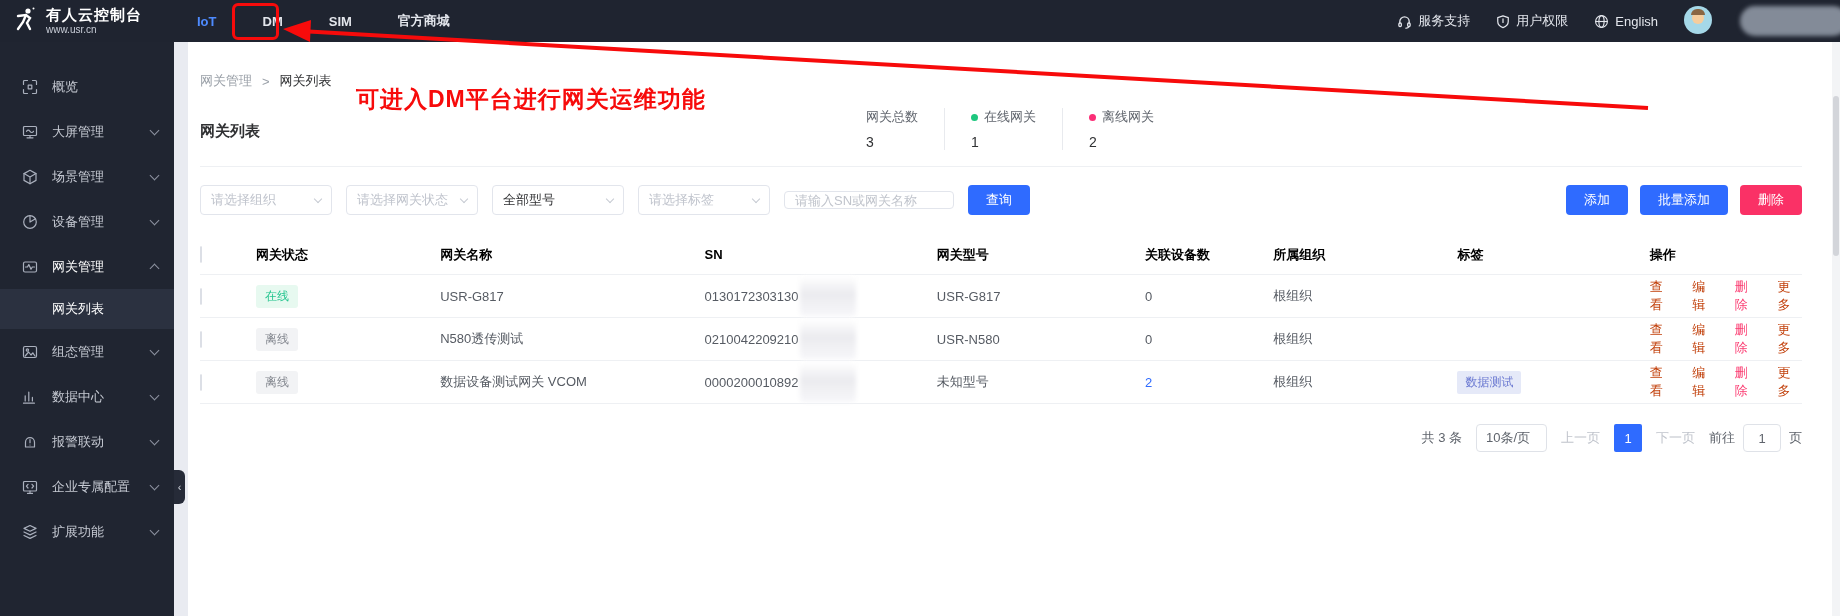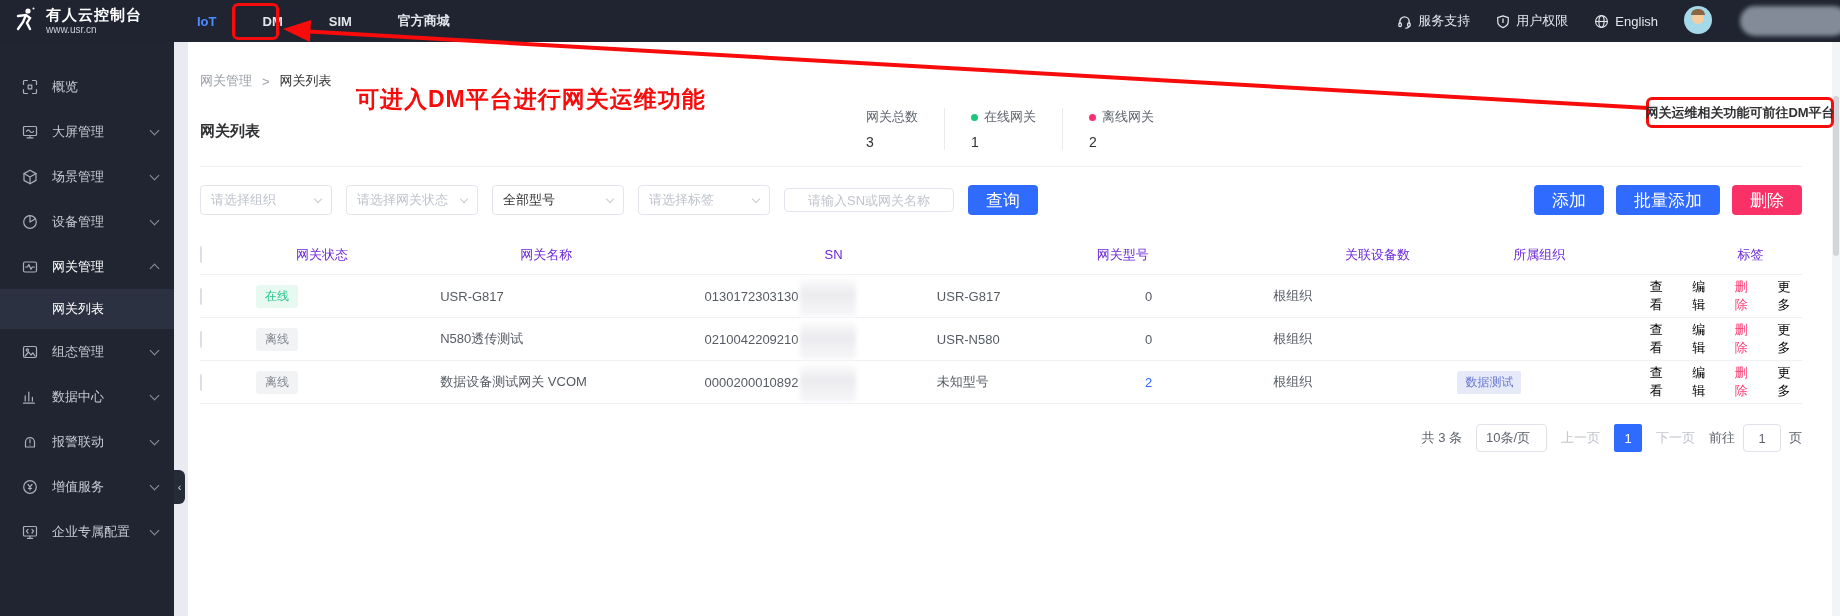--- a/index.html
+++ b/index.html
@@ -53,42 +53,42 @@
   .dot-pink { background:#fb2e76; }
   .stat-value { font-size:14px; color:#303133; margin-top:8px; }
 
   .divider { height:1px; background:#eef0f3; margin-top:8px; }
 
   
   .filter-row { display:flex; align-items:center; margin-top:18px; gap:14px; }
   .sel { height:30px; width:132px; border:1px solid #e2e5ec; border-radius:4px; background:#fff; display:flex; align-items:center; justify-content:space-between; padding:0 10px; font-size:13px; color:#bfc3cc; cursor:pointer; }
   .sel.value { color:#303133; }
   .sel .schev { width:6px; height:6px; border-right:1.3px solid #c6cad2; border-bottom:1.3px solid #c6cad2; transform:rotate(45deg); margin-top:-3px; }
-  .txt-input { height:24px; width:170px; border:1px solid #e2e5ec; border-radius:4px; padding:0 10px; font-size:13px; color:#303133; outline:none; font-family:inherit;text-align:center; }
+  .txt-input { height:18px; width:170px; border:1px solid #e2e5ec; border-radius:4px; padding:0 10px; font-size:13px; color:#303133; outline:none; font-family:inherit; }
   .txt-input::placeholder { color:#c0c4cc; }
-  .btn { height:30px; border:none; border-radius:4px; padding:0 18px; font-size:17px; color:#fff; cursor:pointer; font-family:inherit; }
+  .btn { height:30px; border:none; border-radius:4px; padding:0 18px; font-size:13px; color:#fff; cursor:pointer; font-family:inherit; }
   .btn-blue { background:#2f6bff; }
   .btn-pink { background:#fa3166; }
   .actions-right { margin-left:auto; display:flex; gap:12px; }
 
   
   .table { margin-top:20px; }
   .trow { display:grid; grid-template-columns:56px 11.5% 16.5% 14.5% 13% 8% 11.5% 12% 1fr; align-items:center; border-bottom:1px solid #eef0f3; }
-  .thead { height:40px; font-size:13px; font-weight:normal; color:#6d28d9;gap:40px; }
+  .thead { height:40px; font-size:13px; font-weight:bold; color:#000000; }
   .tbody-row { height:43px; font-size:13px; color:#565b63; }
   .cb { width:14px; height:14px; border:1px solid #dcdfe6; border-radius:2px; background:#fff; margin:0 auto; cursor:pointer; }
   .badge { display:inline-block; font-size:12px; padding:3px 9px; border-radius:3px; }
   .badge-online { background:#e7f9f0; color:#23c48e; }
   .badge-offline { background:#f2f3f5; color:#82868e; }
   .sn-cell { display:flex; align-items:center; overflow:visible; }
   .censor { display:inline-block; width:56px; height:40px; margin-left:1px; border-radius:4px; background:linear-gradient(180deg,#ffffff,#ebebef 45%,#f7f7fa); filter:blur(2px); flex:none; }
   .link { color:#2f6bff; cursor:pointer; }
   .tag { display:inline-block; font-size:12px; padding:3px 8px; border-radius:2px; background:#e5e9f8; color:#6a78d1; }
   .ops { display:flex; gap:18px; font-size:13px; }
-  .op { color:#000000; cursor:pointer; }
+  .op { color:#c2410c; cursor:pointer; }
   .op.danger { color:#fb3a70; }
 
   
   .pagination { display:flex; align-items:center; justify-content:flex-end; gap:14px; margin-top:20px; font-size:13px; color:#5f646c; }
   .psel { height:28px; width:71px; border:1px solid #dfe2e8; border-radius:4px; display:flex; align-items:center; justify-content:space-between; padding:0 9px; color:#5f646c; cursor:pointer; }
   .pg-dim { color:#c0c4cc; cursor:pointer; }
   .pg-cur { width:28px; height:28px; background:#2f6bff; color:#fff; border-radius:2px; display:flex; align-items:center; justify-content:center; cursor:pointer; }
   .goto-input { width:38px; height:28px; border:1px solid #dfe2e8; border-radius:4px; text-align:center; font-size:13px; color:#5f646c; outline:none; font-family:inherit; }
   .goto-wrap { display:flex; align-items:center; gap:8px; }
 
@@ -245,36 +245,37 @@
             <path d="M3.5 13 V8.2 a4.5 4.5 0 0 1 9 0 V13 Z"></path>
             <path d="M8 5.6 v3.2 M8 11 v0.01"></path>
           </svg>
       </span>
       <span class="slabel">报警联动</span>
       <span class="chev"></span>
     </div>
     <div class="side-item">
       <span class="sicon">
         <svg width="16" height="16" viewBox="0 0 16 16">
-            <circle cx="8" cy="8" r="6.3"></circle>
-            <path d="M6 5.5 L8 7.8 L10 5.5 M8 7.8 V11 M6.4 9.3 h3.2"></path>
-          </svg>
-      </span>
-      <span class="slabel">增值服务</span>
-      <span class="chev"></span>
-    </div>
-    <div class="side-item">
-      <span class="sicon">
-        <svg width="16" height="16" viewBox="0 0 16 16">
             <rect x="1.5" y="2.5" width="13" height="9.5" rx="1"></rect>
             <path d="M6 5.3 L4.4 7.2 L6 9 M10 5.3 L11.6 7.2 L10 9"></path>
             <path d="M8 12 v1.6 M5.5 14.4 h5"></path>
           </svg>
       </span>
       <span class="slabel">企业专属配置</span>
+      <span class="chev"></span>
+    </div>
+    <div class="side-item">
+      <span class="sicon">
+        <svg width="16" height="16" viewBox="0 0 16 16">
+            <path d="M8 1.5 L14 4.4 L8 7.3 L2 4.4 Z"></path>
+            <path d="M2 8 L8 10.9 L14 8"></path>
+            <path d="M2 11.5 L8 14.4 L14 11.5"></path>
+          </svg>
+      </span>
+      <span class="slabel">扩展功能</span>
       <span class="chev"></span>
     </div>
   </div>
 
   <div class="gutter"></div>
   <div class="collapse-tab">‹</div>
 
   <div class="main">
     <div class="breadcrumb">
       <span>网关管理</span>
@@ -432,14 +433,13 @@
   <div class="scrollbar-thumb"></div>
 </div>
 
 <div class="anno-layer">
   <svg class="anno-line" viewBox="0 0 1840 616">
     <line x1="300" y1="31" x2="1648" y2="108" stroke="#f70b0b" stroke-width="4"></line>
     <polygon points="283,29 311,20 310,42" fill="#f70b0b"></polygon>
   </svg>
   <div class="anno-dm-box"></div>
   <div class="anno-bigtext">可进入DM平台进行网关运维功能</div>
-  <div class="anno-right-box">网关运维相关功能可前往DM平台</div>
 </div>
 
 </body></html>

